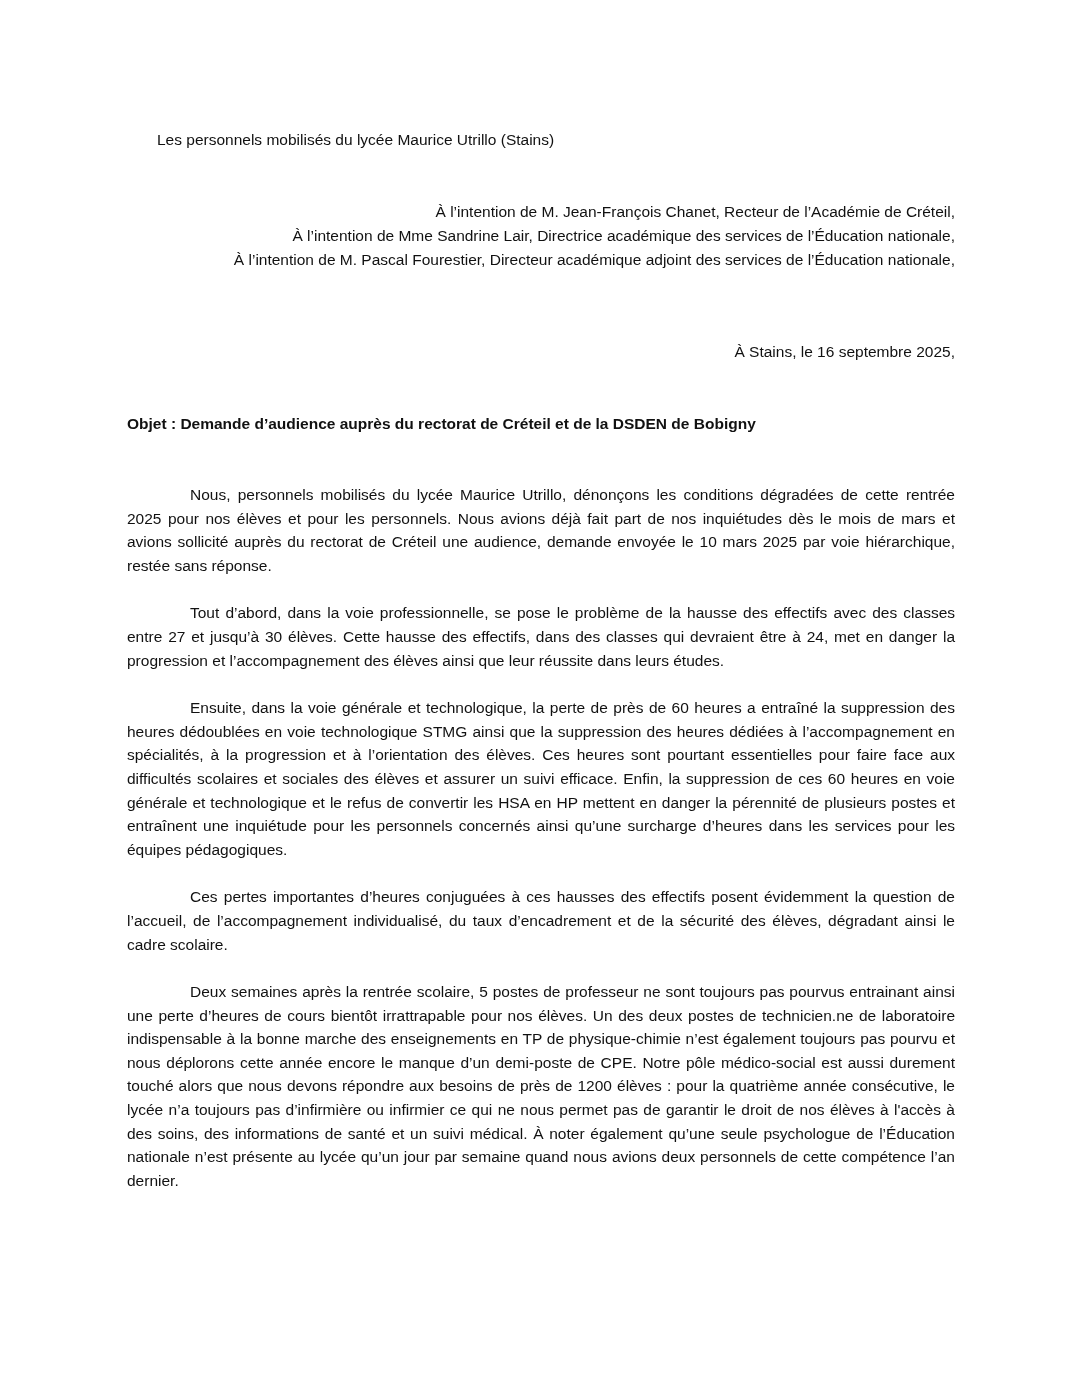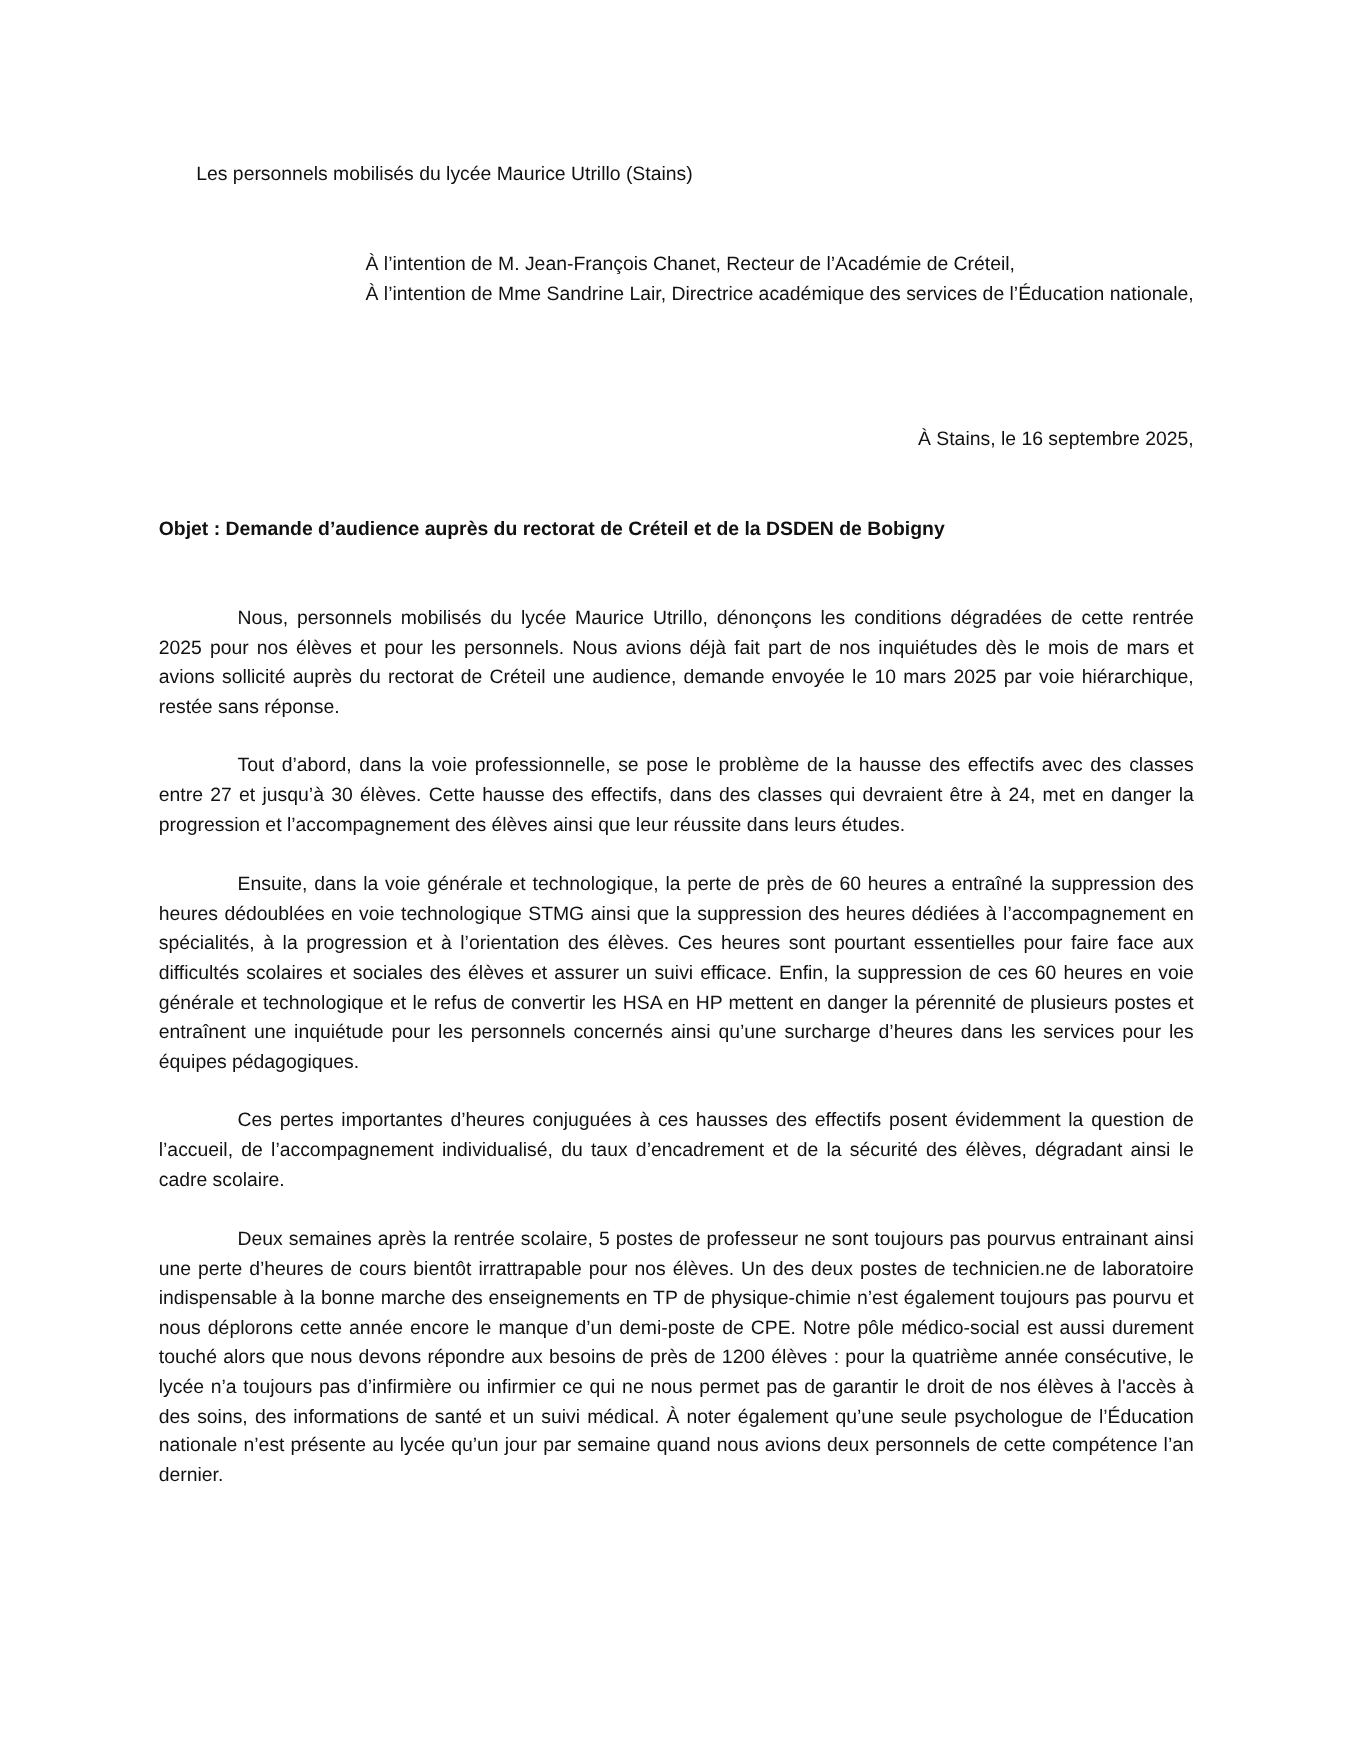--- a/index.html
+++ b/index.html
@@ -27,21 +27,21 @@
       left: 2px;
       font-size: 15.5px;
       line-height: 23px;
       white-space: nowrap;
       margin-left: 28px;
     }
     .recipients {
       position: absolute;
       top: 200px;
       right: 0;
-      text-align: left;
+      text-align: right;
       font-size: 15.5px;
       line-height: 24px;
     }
     .recipients div {
       white-space: nowrap;
     }
     .place-date {
       position: absolute;
       top: 340px;
       right: 0;
@@ -75,20 +75,21 @@
   </style>
 </head>
 <body>
 
 <div class="page">
   <div class="sender">Les personnels mobilisés du lycée Maurice Utrillo (Stains)</div>
 
   <div class="recipients">
     <div>À l’intention de M. Jean-François Chanet, Recteur de l’Académie de Créteil,</div>
     <div>À l’intention de Mme Sandrine Lair, Directrice académique des services de l’Éducation nationale,</div>
+    <div>À l’intention de M. Pascal Fourestier, Directeur académique adjoint des services de l’Éducation nationale,</div>
   </div>
 
   <div class="place-date">À Stains, le 16 septembre 2025,</div>
 
   <div class="subject">Objet : Demande d’audience auprès du rectorat de Créteil et de la DSDEN de Bobigny</div>
 
   <div class="body-text">
     <p>Nous, personnels mobilisés du lycée Maurice Utrillo, dénonçons les conditions dégradées de cette rentrée 2025 pour nos élèves et pour les personnels. Nous avions déjà fait part de nos inquiétudes dès le mois de mars et avions sollicité auprès du rectorat de Créteil une audience, demande envoyée le 10 mars 2025 par voie hiérarchique, restée sans réponse.</p>
     <p>Tout d’abord, dans la voie professionnelle, se pose le problème de la hausse des effectifs avec des classes entre 27 et jusqu’à 30 élèves. Cette hausse des effectifs, dans des classes qui devraient être à 24, met en danger la progression et l’accompagnement des élèves ainsi que leur réussite dans leurs études.</p>
     <p>Ensuite, dans la voie générale et technologique, la perte de près de 60 heures a entraîné la suppression des heures dédoublées en voie technologique STMG ainsi que la suppression des heures dédiées à l’accompagnement en spécialités, à la progression et à l’orientation des élèves. Ces heures sont pourtant essentielles pour faire face aux difficultés scolaires et sociales des élèves et assurer un suivi efficace. Enfin, la suppression de ces 60 heures en voie générale et technologique et le refus de convertir les HSA en HP mettent en danger la pérennité de plusieurs postes et entraînent une inquiétude pour les personnels concernés ainsi qu’une surcharge d’heures dans les services pour les équipes pédagogiques.</p>

